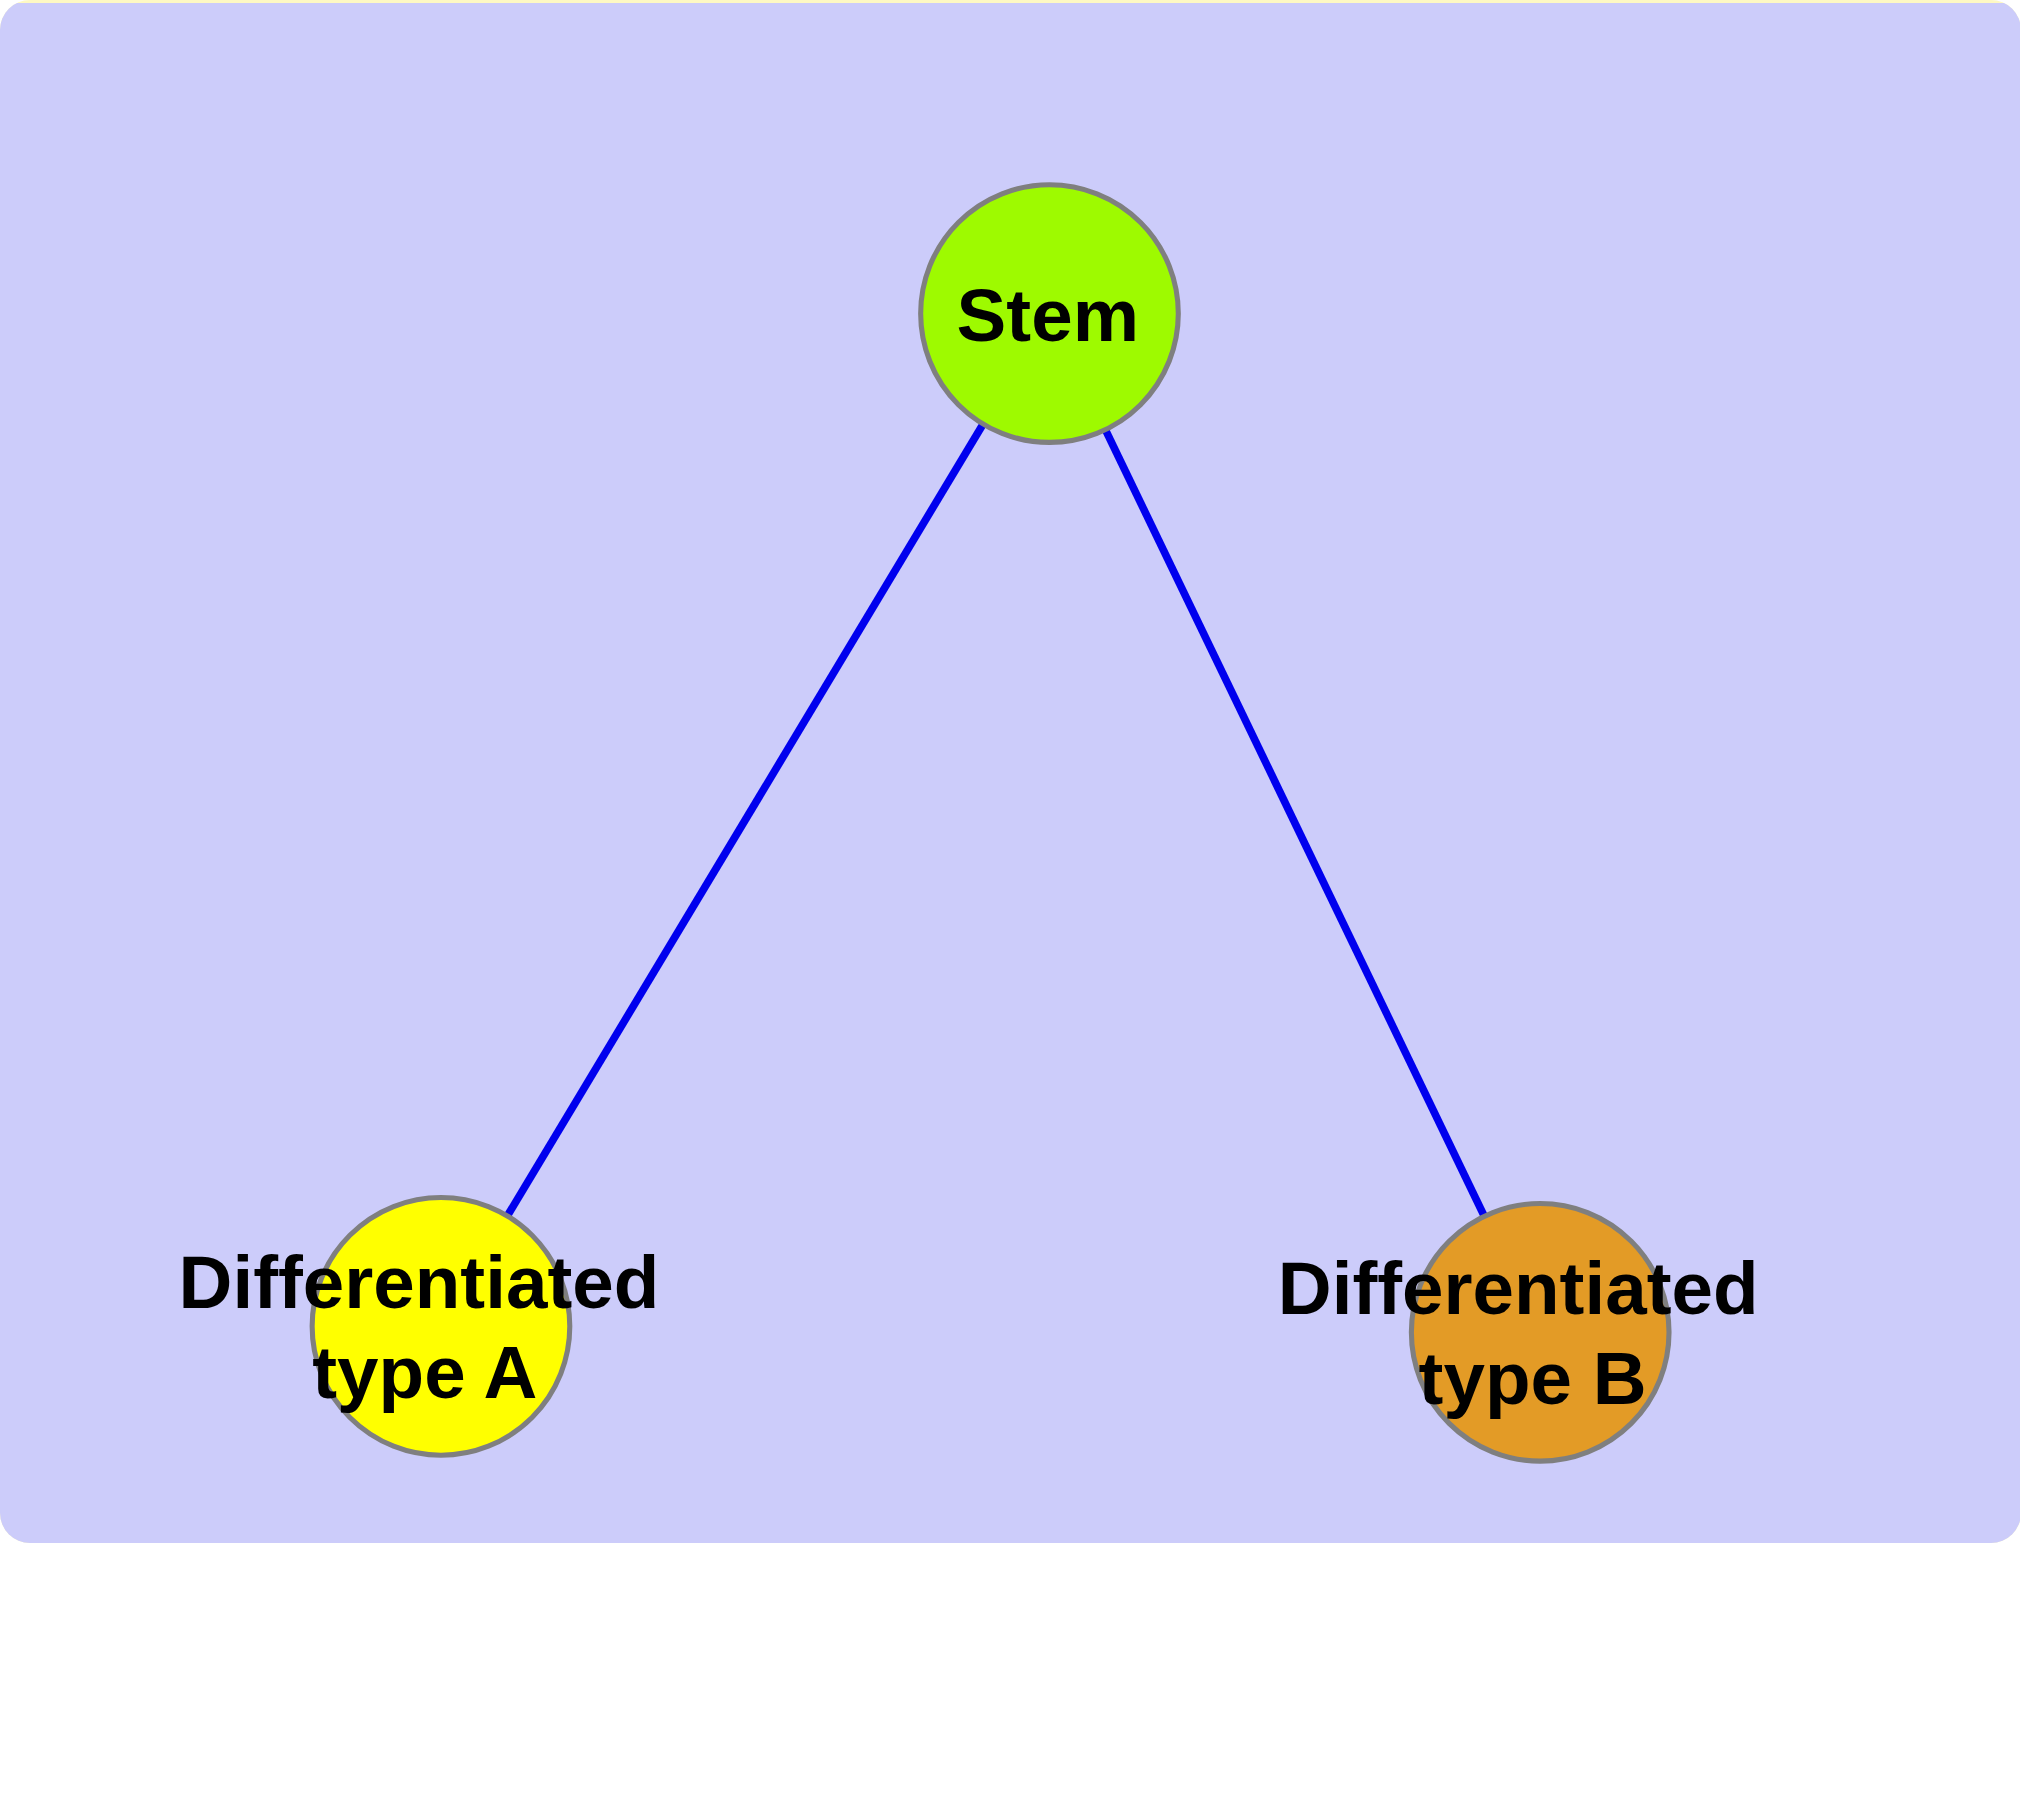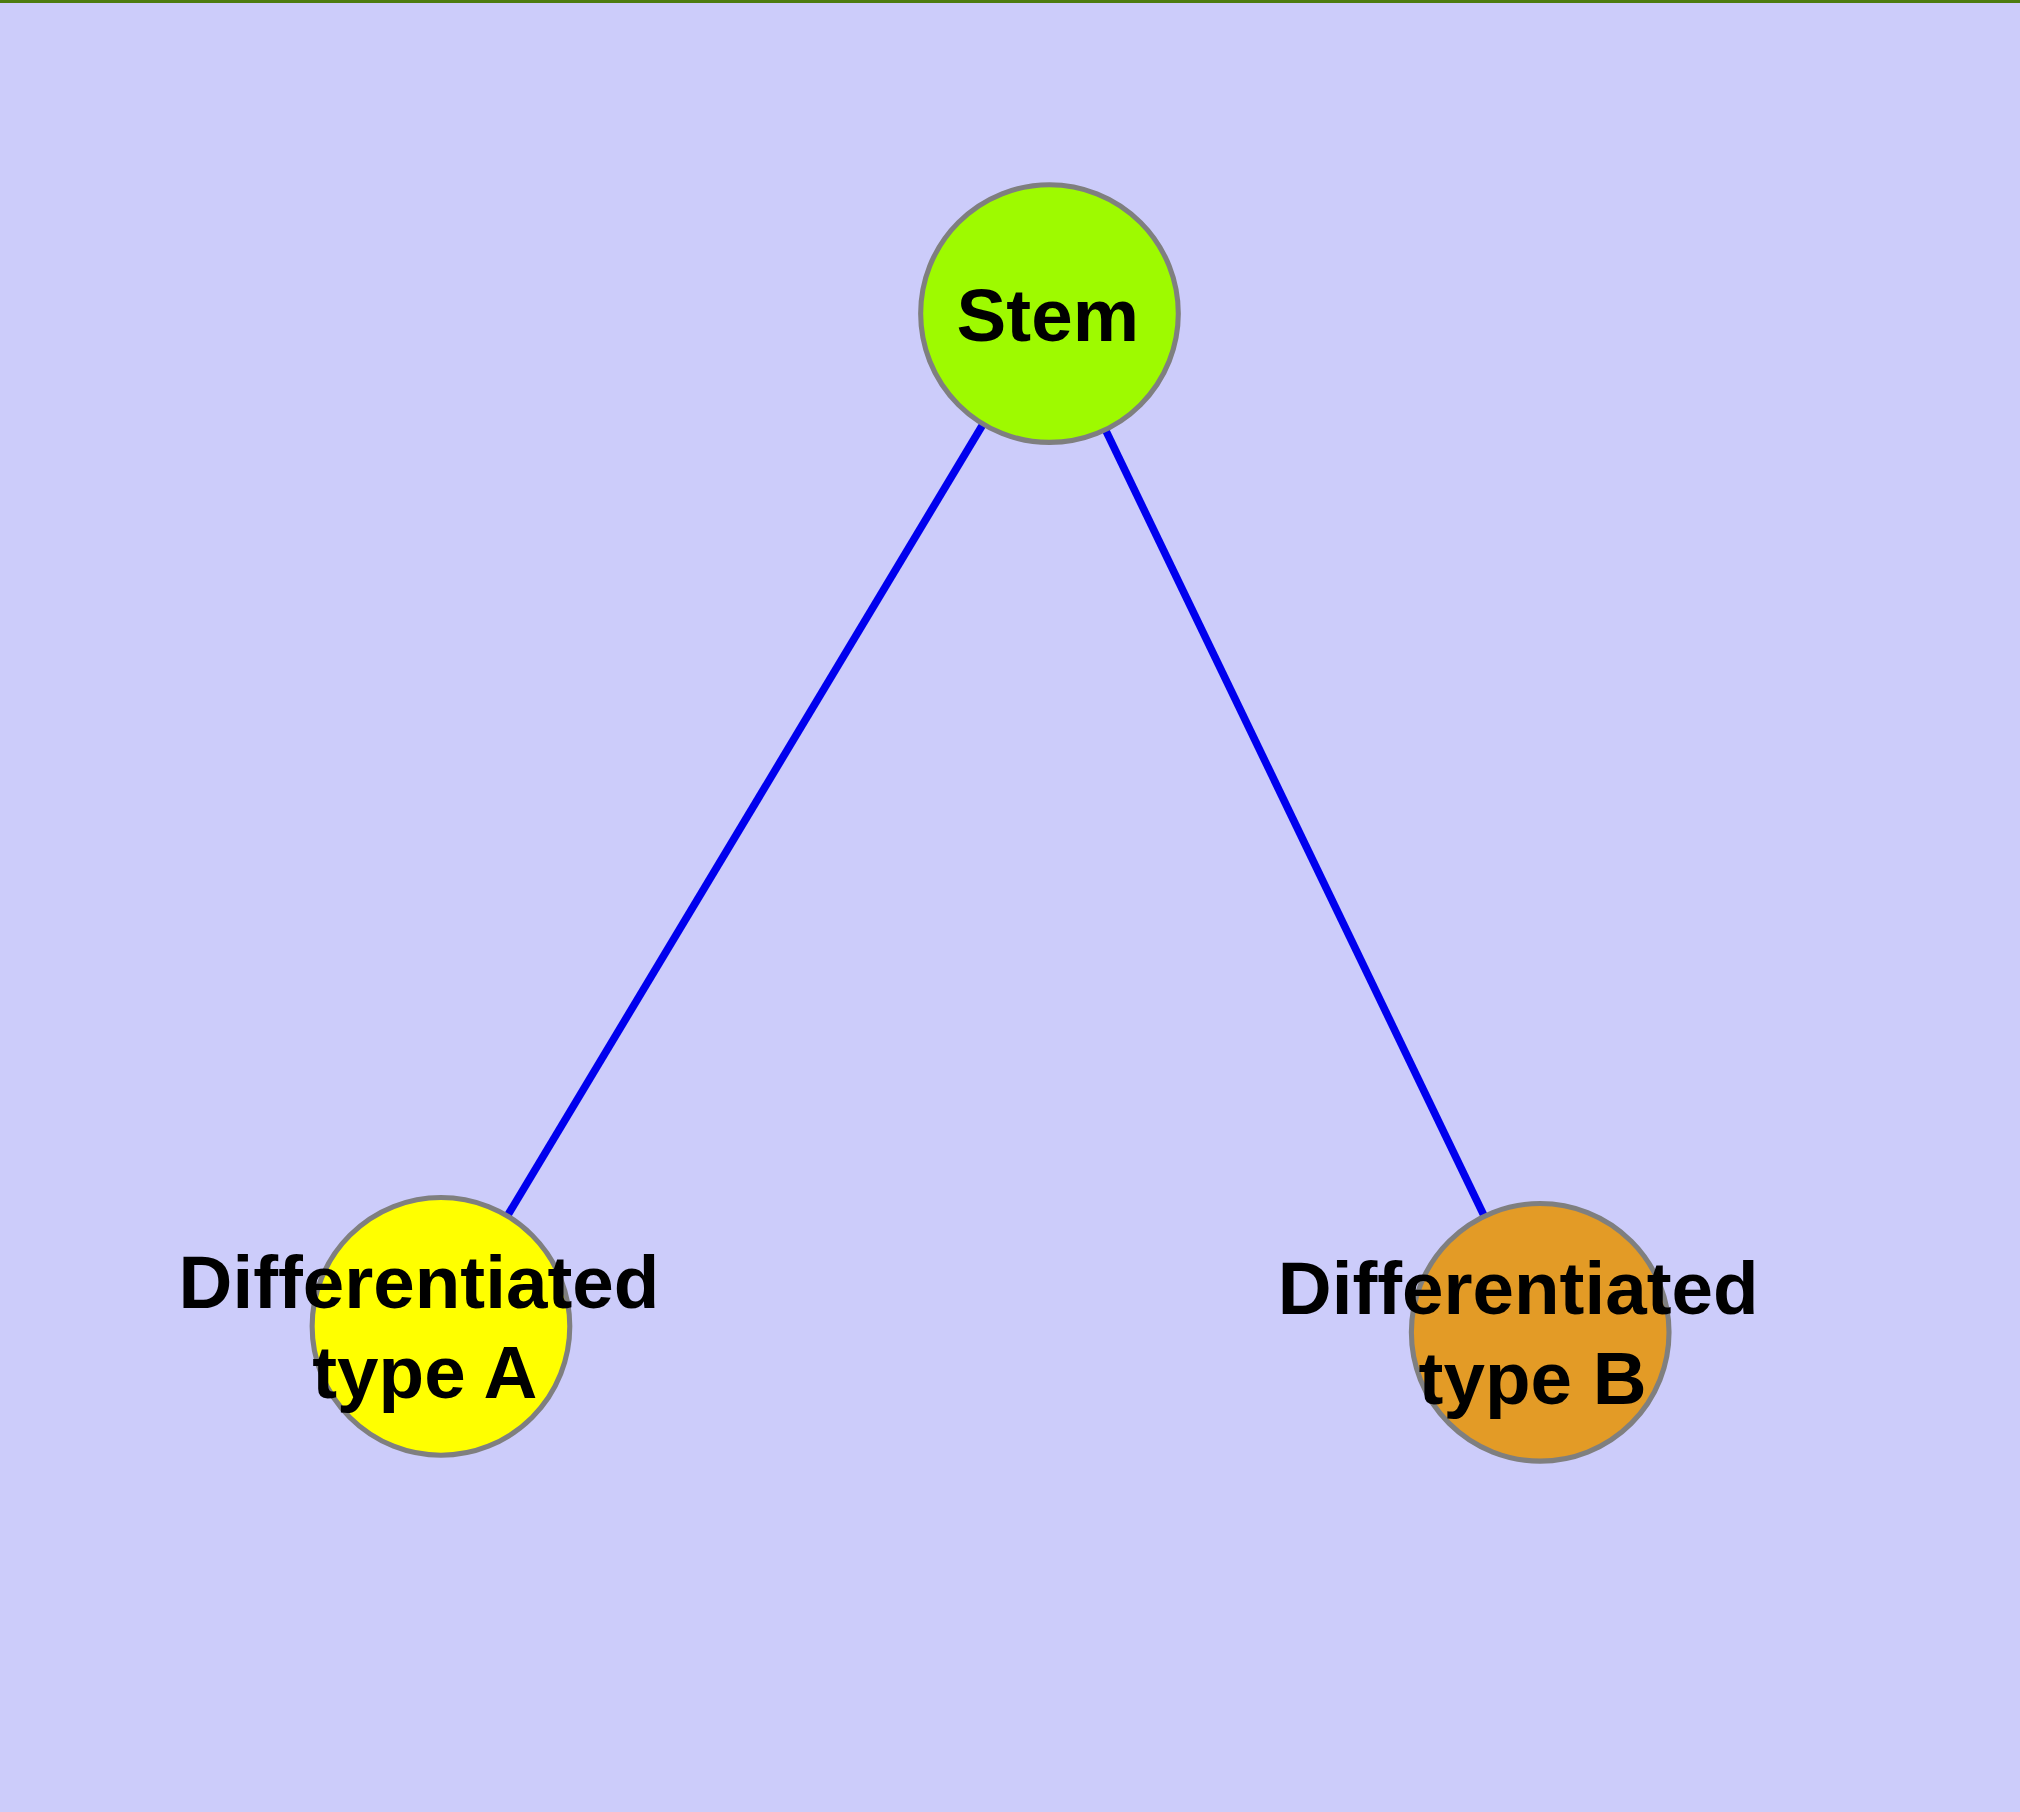--- a/index.html
+++ b/index.html
@@ -4,24 +4,25 @@
 <title>Cell Differentiation Graph</title>
 <style>
   html, body {
     margin: 0;
     padding: 0;
     background: #ffffff;
   }
   #canvas {
     position: relative;
     width: 2021px;
-    height: 1812px;
-    background: #4d7c0f;
+    height: 1543px;
+    background: #fef9c3;
     overflow: hidden;
     font-family: "Liberation Sans", "DejaVu Sans", sans-serif;
+    border-radius: 30px;
   }
   #plot-area {
     position: absolute;
     left: 0;
     top: 3.4px;
     width: 2021px;
     height: 1809px;
     background: #ccccfa;
   }
   #graph-svg {

